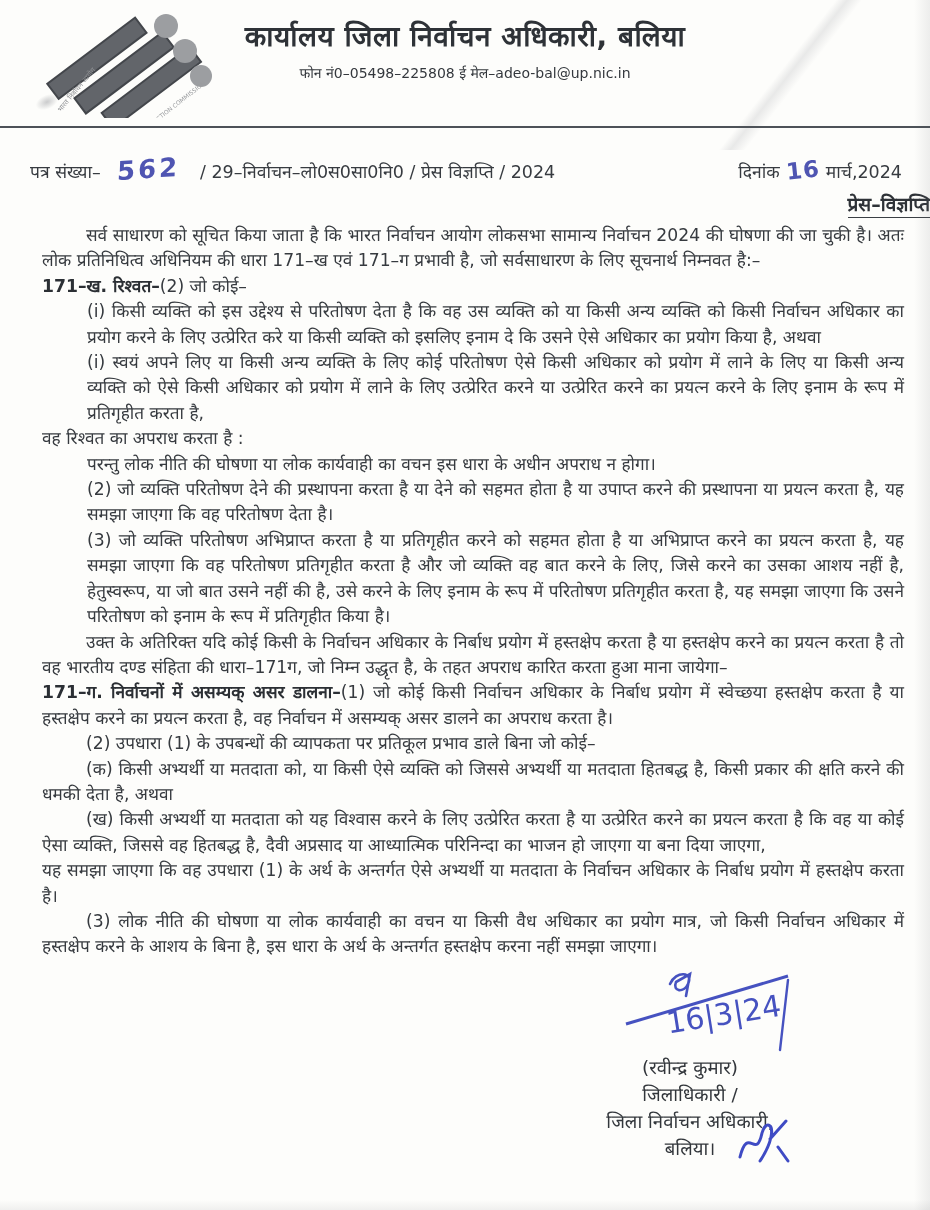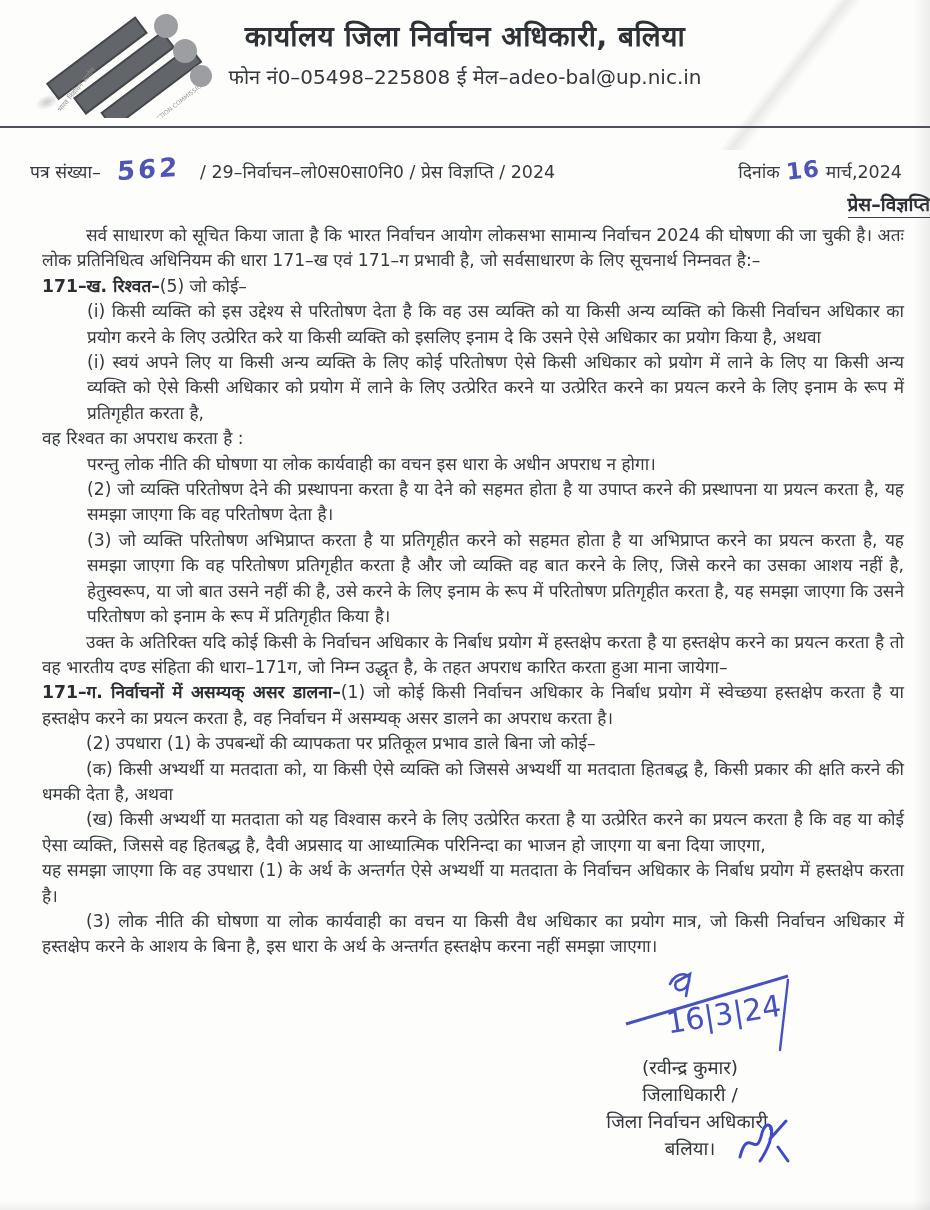--- a/index.html
+++ b/index.html
@@ -21,21 +21,21 @@
   .edge-bottom{position:absolute;left:0;bottom:0;width:100%;height:10px;pointer-events:none;
     background:linear-gradient(to bottom,transparent,rgba(120,122,128,.10));}
   .smudge{position:absolute;left:30px;top:92px;width:34px;height:20px;transform:rotate(-24deg);
     background:radial-gradient(closest-side,rgba(120,122,128,.38),transparent 70%);}
 
   
   .header{position:relative;height:126px;border-bottom:2px solid #4d5258;}
   .logo{position:absolute;left:46px;top:10px;}
   .header-center{padding-top:16px;text-align:center;}
   .office-title{font-size:28px;font-weight:bold;color:#2e3237;letter-spacing:.5px;}
-  .contact-line{margin-top:9px;font-size:20px;color:#34383d;}
+  .contact-line{margin-top:9px;font-size:14px;color:#34383d;}
 
   
   .ref-row{display:flex;align-items:baseline;padding:5px 28px 0 30px;font-size:17.5px;white-space:nowrap;margin-top:21px;}
   .pen{color:#4f55b2;}
   .hand-num{font-size:26px;letter-spacing:3px;transform:rotate(-4deg) skewX(-6deg);
     display:inline-block;margin:0 20px 0 16px;font-weight:bold;}
   .hand-day{font-size:23px;display:inline-block;transform:rotate(-6deg);
     margin:0 6px;font-weight:bold;letter-spacing:1px;}
   .ref-spacer{flex:1;}
 
@@ -100,21 +100,21 @@
     <span class="pen hand-day">16</span>
     <span>मार्च,2024</span>
   </div>
 
   <div class="doc-title-wrap">
     <span class="doc-title">प्रेस–विज्ञप्ति</span>
   </div>
 
   <div class="body-text">
     <p class="indent"><b></b><span>सर्व साधारण को सूचित किया जाता है कि भारत निर्वाचन आयोग लोकसभा सामान्य निर्वाचन 2024 की घोषणा की जा चुकी है। अतः लोक प्रतिनिधित्व अधिनियम की धारा 171–ख एवं 171–ग प्रभावी है, जो सर्वसाधारण के लिए सूचनार्थ निम्नवत है:–</span></p>
-    <p class="plain"><b>171–ख. रिश्वत–</b><span>(5) जो कोई–</span></p>
+    <p class="plain"><b>171–ख. रिश्वत–</b><span>(2) जो कोई–</span></p>
     <p class="block"><b></b><span>(i) किसी व्यक्ति को इस उद्देश्य से परितोषण देता है कि वह उस व्यक्ति को या किसी अन्य व्यक्ति को किसी निर्वाचन अधिकार का प्रयोग करने के लिए उत्प्रेरित करे या किसी व्यक्ति को इसलिए इनाम दे कि उसने ऐसे अधिकार का प्रयोग किया है, अथवा</span></p>
     <p class="block"><b></b><span>(i) स्वयं अपने लिए या किसी अन्य व्यक्ति के लिए कोई परितोषण ऐसे किसी अधिकार को प्रयोग में लाने के लिए या किसी अन्य व्यक्ति को ऐसे किसी अधिकार को प्रयोग में लाने के लिए उत्प्रेरित करने या उत्प्रेरित करने का प्रयत्न करने के लिए इनाम के रूप में प्रतिगृहीत करता है,</span></p>
     <p class="plain"><b></b><span>वह रिश्वत का अपराध करता है :</span></p>
     <p class="block"><b></b><span>परन्तु लोक नीति की घोषणा या लोक कार्यवाही का वचन इस धारा के अधीन अपराध न होगा।</span></p>
     <p class="block"><b></b><span>(2) जो व्यक्ति परितोषण देने की प्रस्थापना करता है या देने को सहमत होता है या उपाप्त करने की प्रस्थापना या प्रयत्न करता है, यह समझा जाएगा कि वह परितोषण देता है।</span></p>
     <p class="block"><b></b><span>(3) जो व्यक्ति परितोषण अभिप्राप्त करता है या प्रतिगृहीत करने को सहमत होता है या अभिप्राप्त करने का प्रयत्न करता है, यह समझा जाएगा कि वह परितोषण प्रतिगृहीत करता है और जो व्यक्ति वह बात करने के लिए, जिसे करने का उसका आशय नहीं है, हेतुस्वरूप, या जो बात उसने नहीं की है, उसे करने के लिए इनाम के रूप में परितोषण प्रतिगृहीत करता है, यह समझा जाएगा कि उसने परितोषण को इनाम के रूप में प्रतिगृहीत किया है।</span></p>
     <p class="indent"><b></b><span>उक्त के अतिरिक्त यदि कोई किसी के निर्वाचन अधिकार के निर्बाध प्रयोग में हस्तक्षेप करता है या हस्तक्षेप करने का प्रयत्न करता है तो वह भारतीय दण्ड संहिता की धारा–171ग, जो निम्न उद्धृत है, के तहत अपराध कारित करता हुआ माना जायेगा–</span></p>
     <p class="plain"><b>171–ग. निर्वाचनों में असम्यक् असर डालना–</b><span>(1) जो कोई किसी निर्वाचन अधिकार के निर्बाध प्रयोग में स्वेच्छया हस्तक्षेप करता है या हस्तक्षेप करने का प्रयत्न करता है, वह निर्वाचन में असम्यक् असर डालने का अपराध करता है।</span></p>
     <p class="indent"><b></b><span>(2) उपधारा (1) के उपबन्धों की व्यापकता पर प्रतिकूल प्रभाव डाले बिना जो कोई–</span></p>
     <p class="indent"><b></b><span>(क) किसी अभ्यर्थी या मतदाता को, या किसी ऐसे व्यक्ति को जिससे अभ्यर्थी या मतदाता हितबद्ध है, किसी प्रकार की क्षति करने की धमकी देता है, अथवा</span></p>

